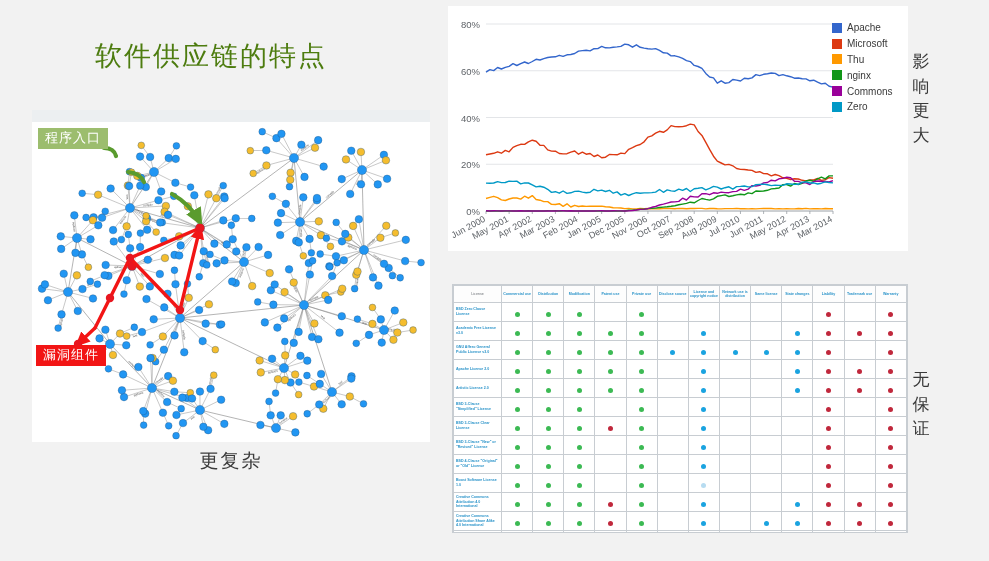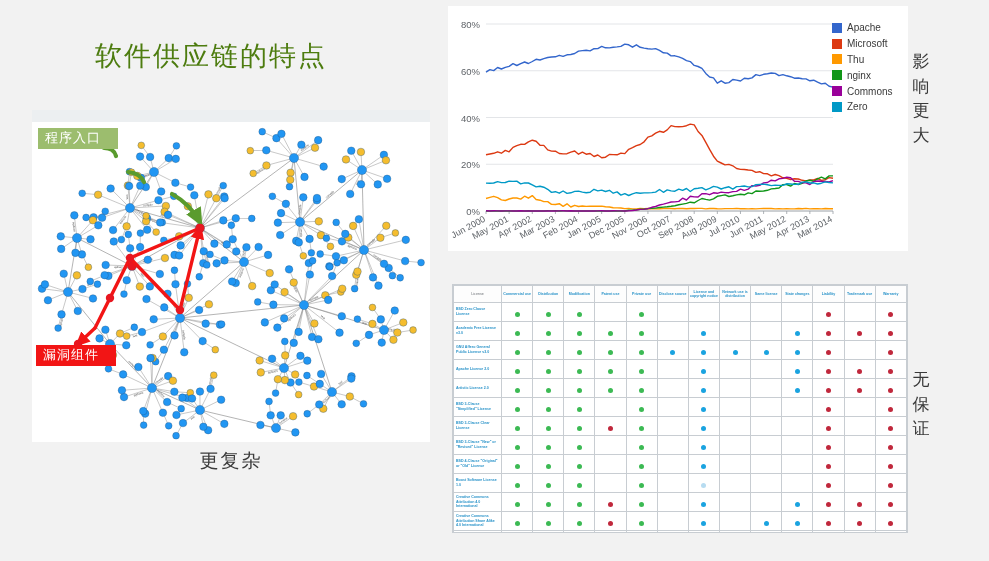--- a/index.html
+++ b/index.html
@@ -38,21 +38,21 @@
     position: absolute; left: 0; top: 0; width: 100%; height: 12px;
     background: #eceff1;
   }
   #graph-svg { position: absolute; left: 0; top: 0; }
 
   .badge {
     position: absolute;
     font-family: "Liberation Sans", sans-serif;
     font-size: 13px;
     color: #ffffff;
-    padding: 3px 17px 4px 7px;
+    padding: 3px 7px 4px 7px;
     letter-spacing: 1px;
     white-space: nowrap;
     line-height: 1.1;
   }
   #badge-entry {
     left: 6px; top: 18px;
     background: #9cbd6e;
   }
   #badge-vuln {
     left: 4px; top: 235px;

